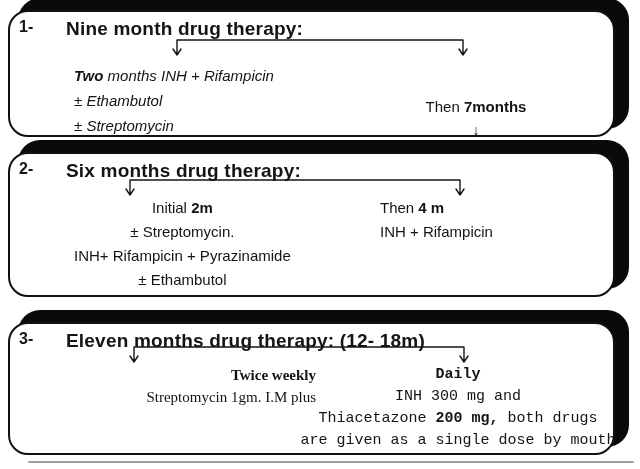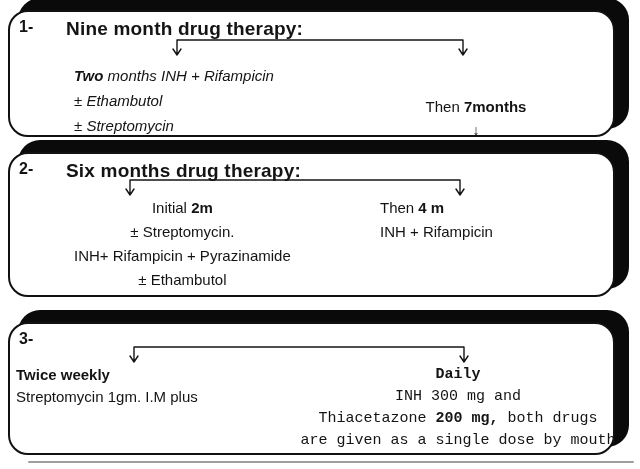--- a/index.html
+++ b/index.html
@@ -42,21 +42,21 @@
   .box1 .col-left .ln { line-height: 25px; font-style: italic; }
   .box1 .col-right { left: 380px; top: 51px; width: 172px; text-align: center; margin-top: 32px; }
   .box1 .col-right .ln { line-height: 24px; }
   .arrow-glyph { display: block; line-height: 22px; font-size: 14px; text-align: center; }
 
   .box2 .col-left  { left: 64px;  top: 42px; text-align: center; }
   .box2 .col-left .ln { line-height: 24px; }
   .box2 .col-right { left: 370px; top: 42px; width: 170px; text-align: left; }
   .box2 .col-right .ln { line-height: 24px; }
 
-  .box3 .col-left  { left: 6px;   top: 40px; width: 300px; text-align: left; }
+  .box3 .col-left  { left: 6px;   top: 40px; width: 300px; text-align: right; font-family: Liberation Serif, serif; }
   .box3 .col-left .ln { line-height: 22px; }
   .box3 .col-right { left: 290px; top: 40px; width: 316px; text-align: center; }
   .box3 .col-right .ln { line-height: 22px; font-family: Liberation Mono, monospace; }
 
   .scan-line {
     position: absolute; left: 28px; top: 461px;
     width: 606px; height: 2px;
     background: #9e9e9e; border-radius: 2px;
   }
 </style>
@@ -96,20 +96,21 @@
       <span class="ln">± Ethambutol</span>
     </div>
     <div class="col col-right">
       <span class="ln"><span>Then </span><span class="b">4 m</span></span>
       <span class="ln">INH + Rifampicin</span>
     </div>
   </section>
 
   <section class="tbox box3">
     <div class="box-number">3-</div>
+    <div class="box-title">Eleven months drug therapy: (12- 18m)</div>
     <svg class="branch" width="603" height="129" viewBox="0 0 603 129">
       <path d="M124 23 H454 M124 23 V37 M120 32 L124 38 L128 32 M454 23 V37 M450 32 L454 38 L458 32" fill="none" stroke="#141414" stroke-width="1.4" stroke-linecap="round" stroke-linejoin="round"></path>
     </svg>
     <div class="col col-left">
       <span class="ln b">Twice weekly</span>
       <span class="ln">Streptomycin 1gm. I.M plus</span>
     </div>
     <div class="col col-right">
       <span class="ln b">Daily</span>
       <span class="ln">INH 300 mg and</span>

